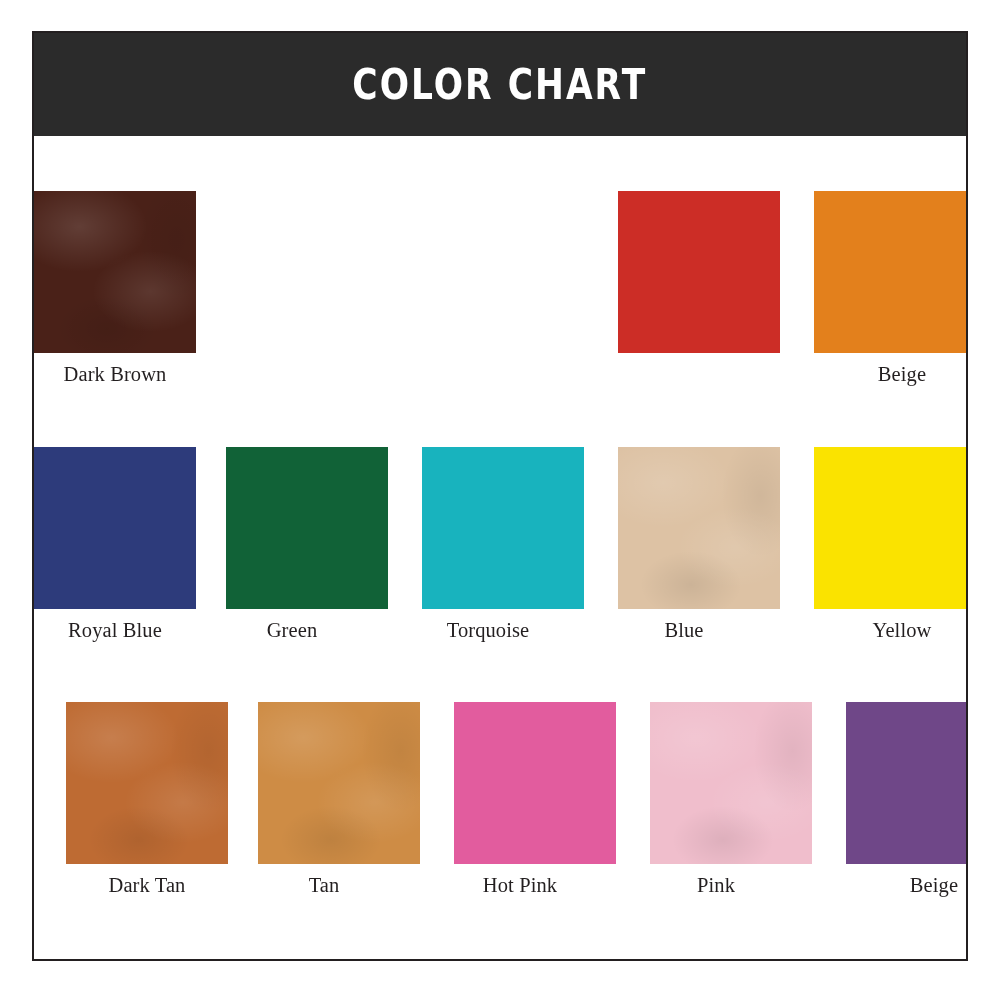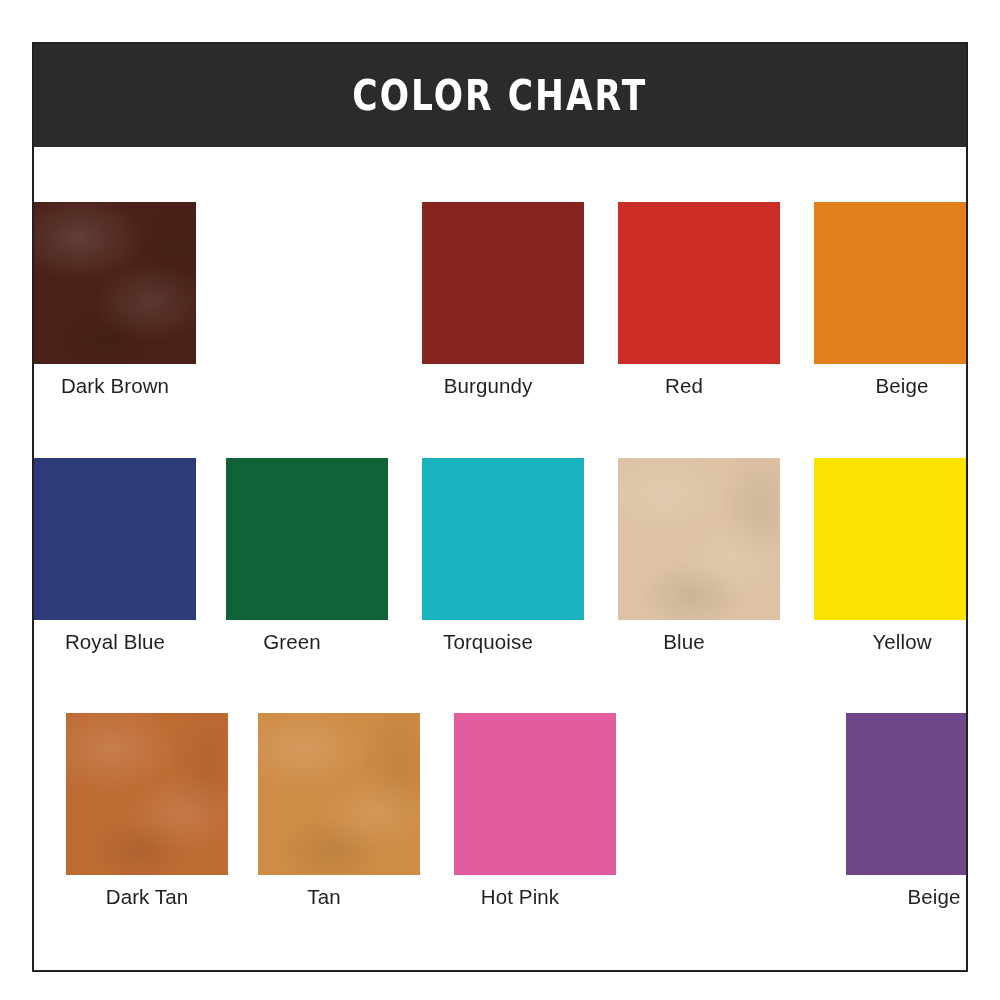--- a/index.html
+++ b/index.html
@@ -21,21 +21,21 @@
     top: 0;
     width: 1000px;
     height: 1000px;
     background: #ffffff;
   }
 
   
   #chart-frame {
     position: absolute;
     left: 32px;
-    top: 42px;
+    top: 31px;
     width: 936px;
     height: 930px;
     border: 2px solid #231f20;
     background: #ffffff;
     box-sizing: border-box;
     overflow: hidden;
   }
 
   
   #chart-header {
@@ -116,21 +116,21 @@
     pointer-events: none;
   }
 
   .swatch-label {
     position: absolute;
     left: 0;
     top: 172px;
     width: 192px;
     text-align: center;
     color: #231f20;
-    font-family: Liberation Sans, sans-serif;
+    font-family: Liberation Serif, serif;
     font-size: 20.5px;
     font-weight: normal;
     letter-spacing: 0.1px;
     white-space: nowrap;
   }
   .swatch-cell.col-0 .swatch-label { left: 30px; width: 162px; }
   .swatch-cell.col-4 .swatch-label { left: 30px; width: 176px; }
 </style>
 </head>
 <body>
@@ -142,27 +142,22 @@
       <div id="chart-title" style="color: rgb(255, 255, 255);">COLOR CHART</div>
     </div>
 
     <div id="swatch-grid">
 
       <div class="swatch-row row-0">
         <div class="swatch-cell col-0">
           <div class="swatch-chip textured" style="background-color: rgb(74, 33, 24);"></div>
           <div class="swatch-label">Dark Brown</div>
         </div>
-        <div class="swatch-cell col-2">
-          <div class="swatch-chip" style="background-color: rgb(135, 37, 32);"></div>
-          <div class="swatch-label">Burgundy</div>
-        </div>
         <div class="swatch-cell col-3">
           <div class="swatch-chip" style="background-color: rgb(204, 45, 38);"></div>
-          <div class="swatch-label">Red</div>
         </div>
         <div class="swatch-cell col-4">
           <div class="swatch-chip" style="background-color: rgb(227, 128, 28);"></div>
           <div class="swatch-label">Beige</div>
         </div>
       </div>
 
       <div class="swatch-row row-1">
         <div class="swatch-cell col-0">
           <div class="swatch-chip" style="background-color: rgb(45, 59, 123);"></div>
@@ -192,20 +187,24 @@
           <div class="swatch-label">Dark Tan</div>
         </div>
         <div class="swatch-cell col-1">
           <div class="swatch-chip textured" style="background-color: rgb(206, 140, 69);"></div>
           <div class="swatch-label">Tan</div>
         </div>
         <div class="swatch-cell col-2">
           <div class="swatch-chip" style="background-color: rgb(226, 92, 158);"></div>
           <div class="swatch-label">Hot Pink</div>
         </div>
+        <div class="swatch-cell col-3">
+          <div class="swatch-chip textured" style="background-color: rgb(240, 190, 204);"></div>
+          <div class="swatch-label">Pink</div>
+        </div>
         <div class="swatch-cell col-4">
           <div class="swatch-chip" style="background-color: rgb(111, 71, 136);"></div>
           <div class="swatch-label">Beige</div>
         </div>
       </div>
 
     </div>
   </div>
 </div>
 

